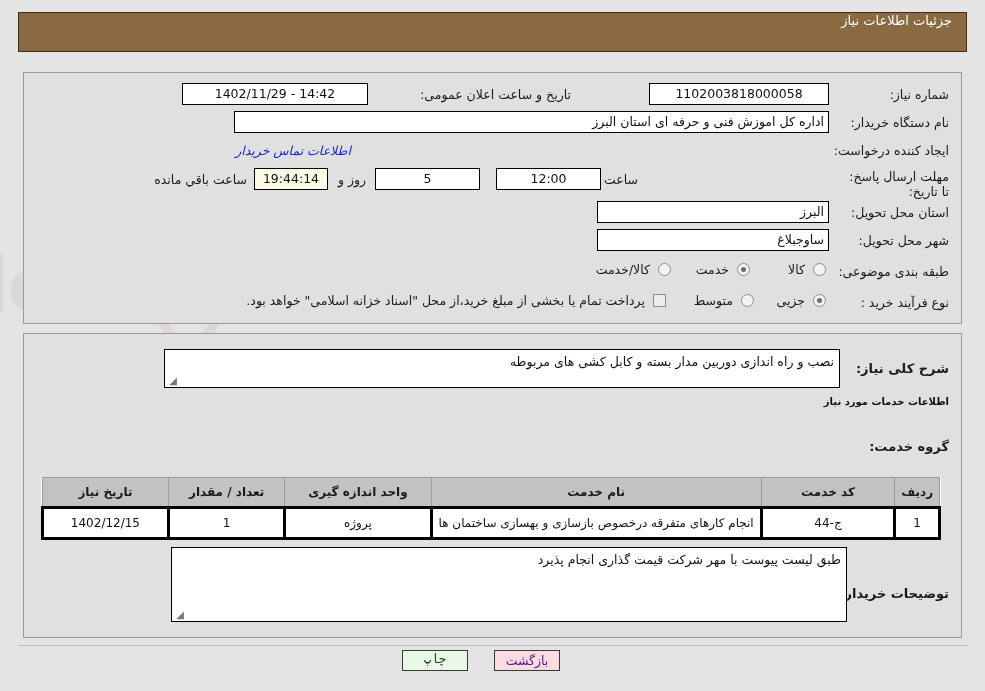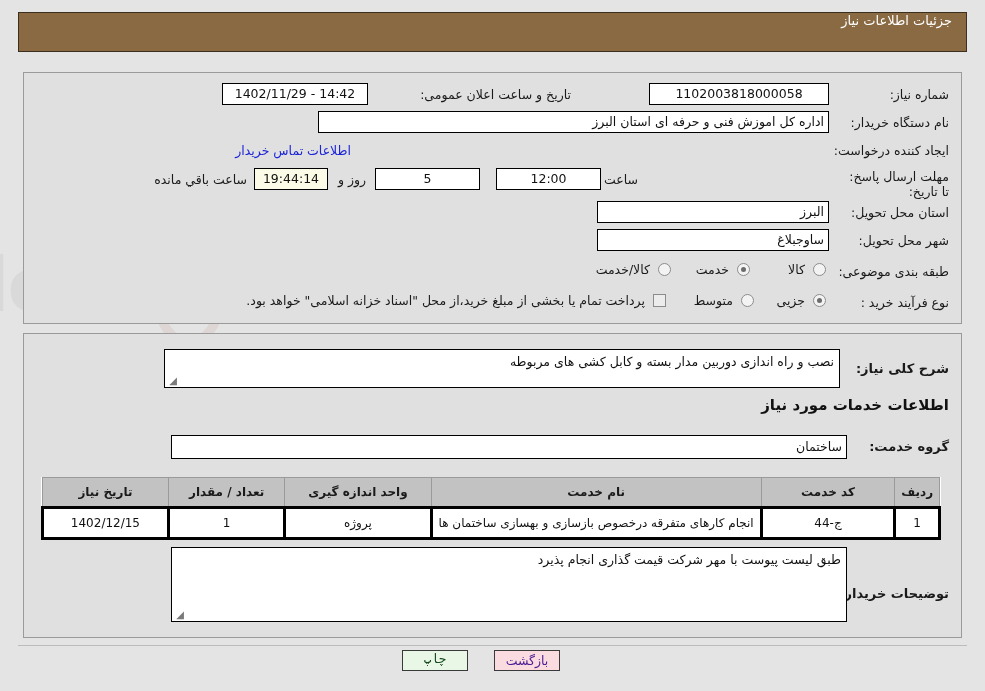--- a/index.html
+++ b/index.html
@@ -91,20 +91,21 @@
   .fld.center { text-align: center; }
   .fld.right  { text-align: right; }
   .fld.ivory  { background: #fbfbe7; text-align: center; }
 
   .link {
     position: absolute;
     font-size: 12.5px;
     color: #1c24d8;
     cursor: pointer;
     white-space: nowrap;
+    font-style: italic;
   }
   .inline-txt {
     position: absolute;
     font-size: 12.5px;
     color: #1a1a1a;
     white-space: nowrap;
   }
 
   
   .radio {
@@ -151,21 +152,21 @@
     width: 10px;
     height: 10px;
     color: #7a7a7a;
     font-size: 10px;
     line-height: 10px;
   }
 
   
   .sec-head {
     position: absolute;
-    font-size: 15px;
+    font-size: 10px;
     font-weight: bold;
     color: #111111;
     white-space: nowrap;
     text-align: right;
   }
 
   
   .tbl {
     position: absolute;
     border-collapse: collapse;
@@ -236,24 +237,24 @@
   <div class="header-bar">
     <span class="header-title">جزئیات اطلاعات نیاز</span>
   </div>
 
   <div class="panel" id="panel-top">
 
     <span class="lbl" style="top:14px; right:12px;">شماره نیاز:</span>
     <span class="fld center" style="top:10px; right:132px; width:180px;">1102003818000058</span>
 
     <span class="lbl" style="top:14px; right:390px;">تاریخ و ساعت اعلان عمومی:</span>
-    <span class="fld center" style="top:10px; right:593px; width:146px;text-align:center;">14:42 - 1402/11/29</span>
+    <span class="fld center" style="top:10px; right:593px; width:186px;text-align:center;">14:42 - 1402/11/29</span>
 
     <span class="lbl" style="top:42px; right:12px;">نام دستگاه خریدار:</span>
-    <span class="fld right" style="top:38px; right:132px; width:511px;">اداره کل اموزش فنی و حرفه ای استان البرز</span>
+    <span class="fld right" style="top:38px; right:132px; width:595px;">اداره کل اموزش فنی و حرفه ای استان البرز</span>
 
     <span class="lbl" style="top:70px; right:12px;">ایجاد کننده درخواست:</span>
     <span class="link" style="top:70px; right:610px;">اطلاعات تماس خریدار</span>
 
     <span class="lbl two-line" style="top:96px; right:12px;">مهلت ارسال پاسخ: تا تاریخ:</span>
     <span class="inline-txt" style="top:99px; right:323px;">ساعت</span>
     <span class="fld center" style="top:95px; right:360px; width:105px;">12:00</span>
     <span class="fld center" style="top:95px; right:481px; width:105px;">5</span>
     <span class="inline-txt" style="top:99px; right:595px;">روز و</span>
     <span class="fld ivory" style="top:95px; right:633px; width:74px;">19:44:14</span>
@@ -286,21 +287,20 @@
 
     <span class="lbl bold" style="top:27px; right:12px; font-size:13px;">شرح کلی نیاز:</span>
     <div class="ta" style="top:15px; right:121px; width:676px; height:39px;">
       <span>نصب و راه اندازی دوربین مدار بسته و کابل کشی های مربوطه</span>
       <span class="grip">◢</span>
     </div>
 
     <span class="sec-head" style="top:62px; right:12px;">اطلاعات خدمات مورد نیاز</span>
 
     <span class="lbl bold" style="top:105px; right:12px; font-size:13px;">گروه خدمت:</span>
-    <span class="fld right" style="top:101px; right:114px; width:676px; height:24px; line-height:22px;">ساختمان</span>
 
     <table class="tbl" style="top:143px; right:20px; width:900px;">
       <thead>
         <tr>
           <th style="width:36px;">ردیف</th>
           <th style="width:130px;">کد خدمت</th>
           <th>نام خدمت</th>
           <th style="width:140px;">واحد اندازه گیری</th>
           <th style="width:110px;">تعداد / مقدار</th>
           <th style="width:120px;">تاریخ نیاز</th>

